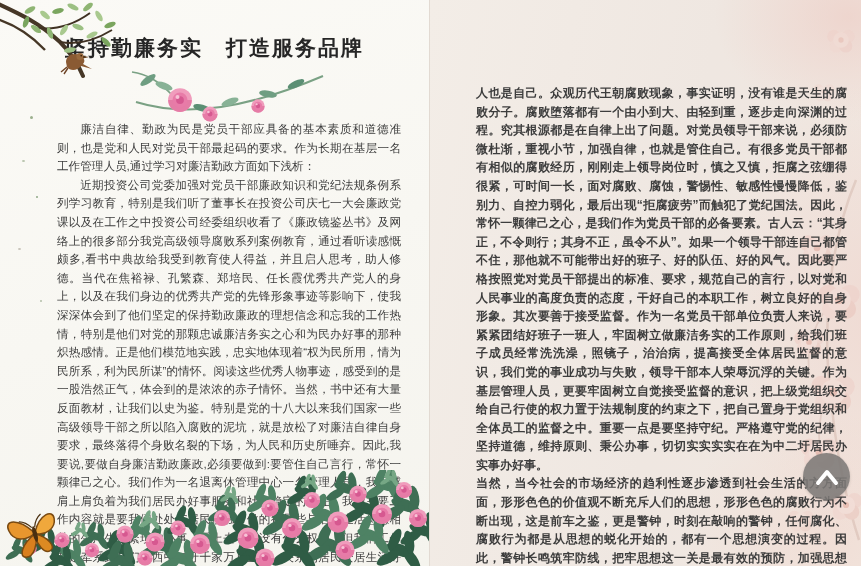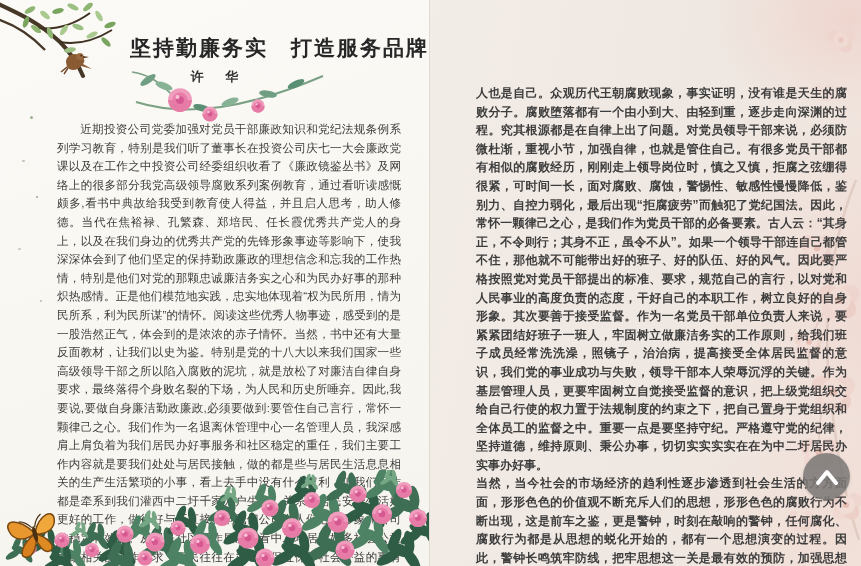--- a/index.html
+++ b/index.html
@@ -12,21 +12,21 @@
   }
 
   
   .page-left{
     position:relative; width:429px; height:566px; flex:0 0 429px;
     background:linear-gradient(160deg,#fbfaf6,#f5f4ee);
     overflow:hidden;
   }
   .doc-title{
     position:absolute; top:34px; left:0; width:429px;
-    text-align:right; font-size:21px; font-weight:700; color:#262626;
+    text-align:center; font-size:21px; font-weight:700; color:#262626;
     letter-spacing:2px; z-index:3;font-family:Liberation Mono, monospace;
   }
   .doc-author{
     position:absolute; top:68px; left:0; width:429px;
     text-align:center; font-size:13px; font-weight:700; color:#333;
     letter-spacing:9px; text-indent:9px; z-index:3;
   }
   .rose-sprig{ position:absolute; top:50px; left:118px; z-index:2; }
   .branch-corner{ position:absolute; top:0; left:0; z-index:4; }
 
@@ -104,21 +104,20 @@
       <g transform="translate(64,52)">
         <path d="M2 10 C2 4 9 0 15 3 C20 5 22 9 19 12 L28 17 L17 14 C13 19 6 19 3 15 Z" fill="#8a5a33"></path>
         <circle cx="16" cy="4.5" r="3.6" fill="#9a6a3e"></circle>
         <path d="M19 4 L25 5 L19 6.5 Z" fill="#5e3c1c"></path>
         <path d="M3 15 L-3 20 M4 16 L0 22" stroke="#6e4426" stroke-width="1.4"></path>
         <circle cx="17.2" cy="3.8" r=".8" fill="#2b1a0a"></circle>
       </g>
     </svg>
 
     <h1 class="doc-title">坚持勤廉务实　打造服务品牌</h1>
-    <div class="doc-author">许 华</div>
 
     <svg class="rose-sprig" width="215" height="78" viewBox="0 0 215 78">
       <defs>
         <g id="ros">
           <circle r="9.5" fill="#f09cbc"></circle>
           <path d="M-9.5 0a9.5 9.5 0 0 0 19 0" fill="#e2729f" opacity=".75"></path>
           <circle r="6" fill="#e87ba8"></circle>
           <circle r="3.1" fill="#d65890"></circle>
           <circle cx="-2" cy="-2.5" r="1.6" fill="#f7c3d6"></circle>
         </g>
@@ -137,20 +136,21 @@
       <use href="#ros" transform="translate(140,56) scale(.7)"></use>
     </svg>
 
     <span class="speck" style="left:30px;top:116px;width:3px;height:3px;background:#9cb08e;"></span>
     <span class="speck" style="left:22px;top:160px;width:3px;height:2px;background:#b9c4ae;"></span>
     <span class="speck" style="left:36px;top:196px;width:2px;height:2px;background:#8fa887;"></span>
     <span class="speck" style="left:18px;top:248px;width:3px;height:2px;background:#c7c3ba;"></span>
     <span class="speck" style="left:40px;top:300px;width:2px;height:2px;background:#b3bfa9;"></span>
 
     <div class="left-body">
+      <p class="indent">廉洁自律、勤政为民是党员干部应具备的基本素质和道德准则，也是党和人民对党员干部最起码的要求。作为长期在基层一名工作管理人员,通过学习对廉洁勤政方面如下浅析：</p>
       <p class="indent">近期投资公司党委加强对党员干部廉政知识和党纪法规条例系列学习教育，特别是我们听了董事长在投资公司庆七一大会廉政党课以及在工作之中投资公司经委组织收看了《廉政镜鉴丛书》及网络上的很多部分我党高级领导腐败系列案例教育，通过看听读感慨颇多,看书中典故给我受到教育使人得益，并且启人思考，助人修德。当代在焦裕禄、孔繁森、郑培民、任长霞优秀共产党人的身上，以及在我们身边的优秀共产党的先锋形象事迹等影响下，使我深深体会到了他们坚定的保持勤政廉政的理想信念和忘我的工作热情，特别是他们对党的那颗忠诚廉洁务实之心和为民办好事的那种炽热感情。正是他们模范地实践，忠实地体现着“权为民所用，情为民所系，利为民所谋”的情怀。阅读这些优秀人物事迹，感受到的是一股浩然正气，体会到的是浓浓的赤子情怀。当然，书中还有大量反面教材，让我们以史为鉴。特别是党的十八大以来我们国家一些高级领导干部之所以陷入腐败的泥坑，就是放松了对廉洁自律自身要求，最终落得个身败名裂的下场，为人民和历史所唾弃。因此,我要说,要做自身廉洁勤政廉政,必须要做到:要管住自己言行，常怀一颗律己之心。我们作为一名退离休管理中心一名管理人员，我深感肩上肩负着为我们居民办好事服务和社区稳定的重任，我们主要工作内容就是要我们处处与居民接触，做的都是些与居民生活息息相关的生产生活繁琐的小事，看上去手中没有什么权利，但我们工作都是牵系到我们灌西中二圩千家万户生活，关系到居民安居生活好更好的工作，做得好与否直接影响我们公司在人们心中形象和公司的稳定和效益。从居民社区工作层次上看中二圩居民好多社会公益民政相关的工作需求，居民往往在办理低保社保等社会公益的事有求与我们工作人员，在廉洁自律上不同程度的存在着的纪律风险。这对我们一个退离休管理中心管理人员来说也是一个考验。习总书记也多次强调：一个人能否廉洁自律，最大的诱惑是自己，最难战胜的敌</p>
     </div>
 
     <svg class="hedge" width="429" height="96" viewBox="0 0 429 96">
       <defs>
         <g id="lc">
           <ellipse rx="11" ry="4.5" transform="rotate(20)"></ellipse>
           <ellipse cx="-9" cy="6" rx="10" ry="4" transform="rotate(-30 -9 6)"></ellipse>
           <ellipse cx="9" cy="7" rx="10" ry="4" transform="rotate(55 9 7)"></ellipse>
           <ellipse cx="-4" cy="-8" rx="9" ry="3.8" transform="rotate(-65 -4 -8)"></ellipse>

